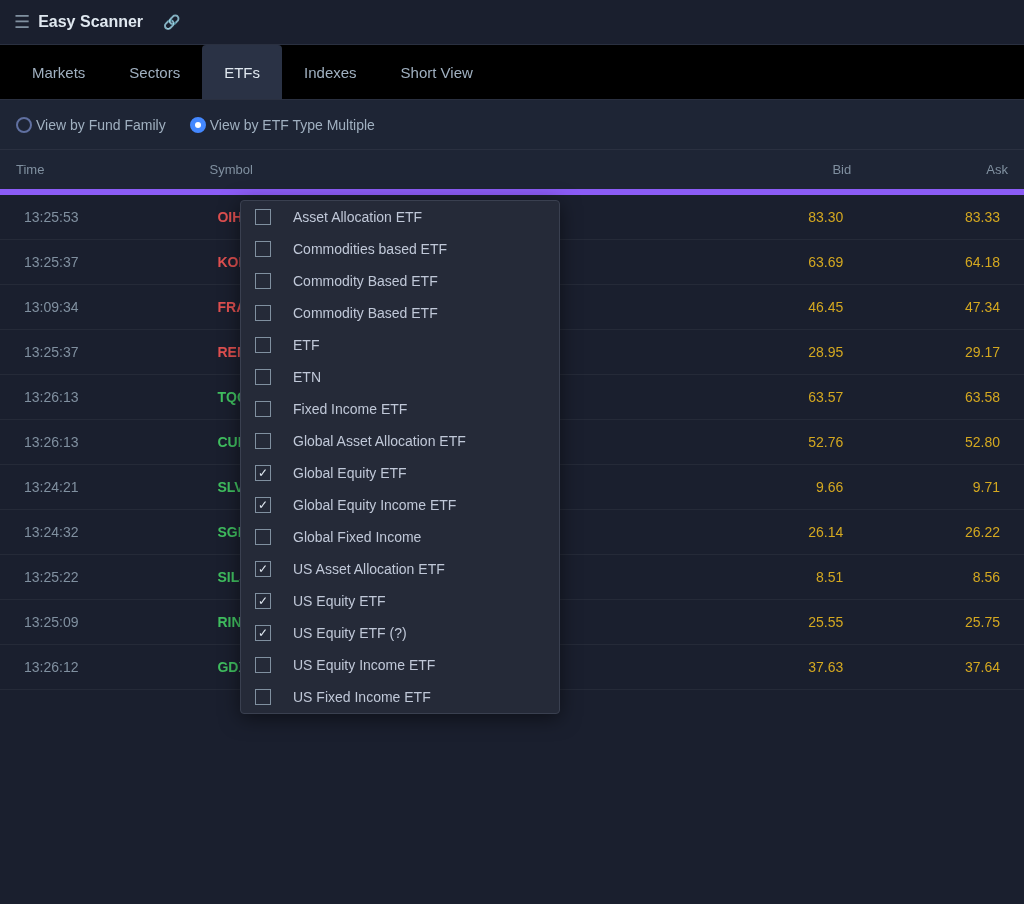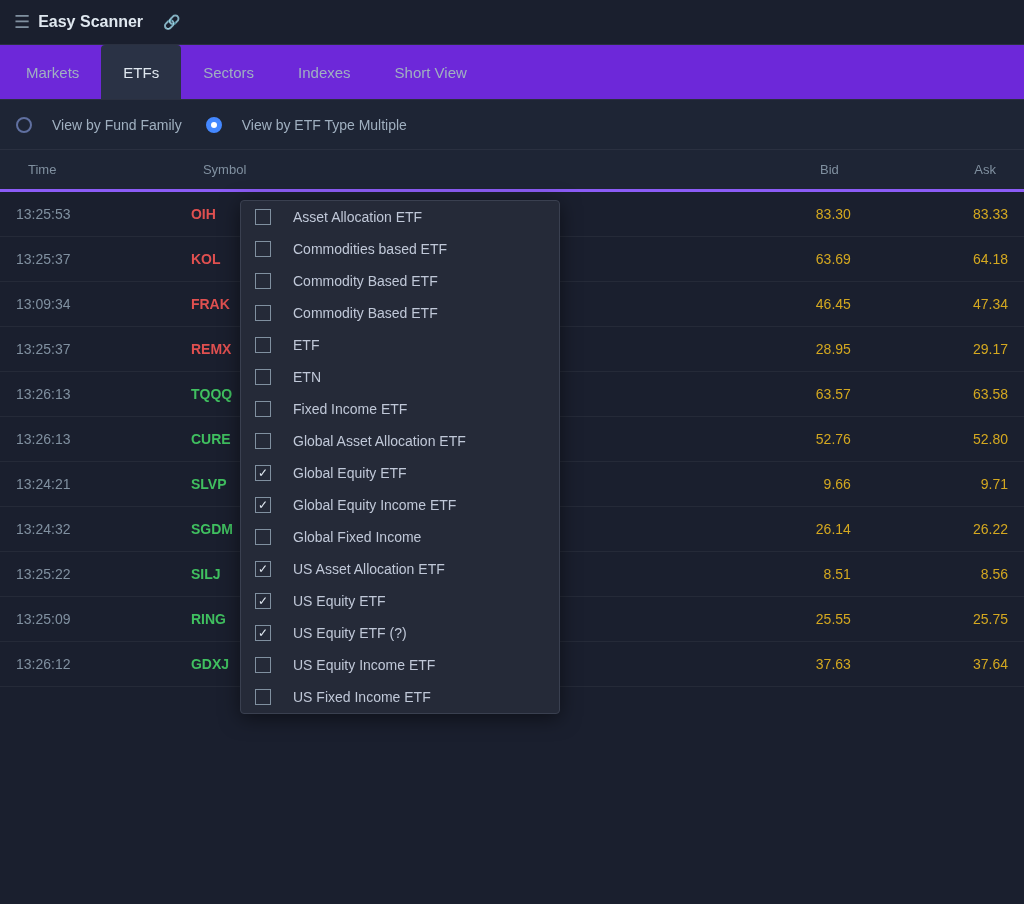--- a/index.html
+++ b/index.html
@@ -32,26 +32,26 @@
       font-weight: bold;
       margin-right: 20px;
     }
     .header-link-icon {
       color: #8090a0;
       font-size: 14px;
     }
 
     
     .nav-tabs {
-      background-color: #6d28d9;
+      background-color: #000000;
       display: flex;
       align-items: center;
       height: 55px;
       border-bottom: 1px solid #2a3040;
-      padding: 0 4px;
+      padding: 0 10px;
     }
     .nav-tab {
       height: 100%;
       display: flex;
       align-items: center;
       padding: 0 22px;
       font-size: 15px;
       color: #a0b0c0;
       cursor: pointer;
       border: none;
@@ -69,21 +69,21 @@
       display: flex;
       align-items: center;
       padding: 12px 16px;
       gap: 24px;
       border-bottom: 1px solid #2a3040;
       height: 50px;
     }
     .radio-option {
       display: flex;
       align-items: center;
-      gap: 20px;
+      gap: 4px;
       cursor: pointer;
       font-size: 14px;
       color: #a0b0c0;
     }
     .radio-circle {
       width: 16px;
       height: 16px;
       border-radius: 50%;
       border: 2px solid #6070a0;
       background: transparent;
@@ -111,35 +111,35 @@
 
     
     .data-table {
       width: 100%;
       border-collapse: collapse;
     }
     .table-header-row {
       background-color: #1e2535;
     }
     .table-header-row th {
-      padding: 12px 28px;
+      padding: 12px 16px;
       text-align: left;
       font-size: 13px;
       color: #8090a0;
       font-weight: normal;
-      border-bottom: 3px solid #8b5cf6;
+      border-bottom: 6px solid #8b5cf6;
     }
     .table-header-row th.right {
       text-align: right;
     }
     .table-row {
       border-bottom: 1px solid #252a38;
     }
     .table-row td {
-      padding: 14px 16px;
+      padding: 14px 24px;
       font-size: 14px;
       color: #8090a0;
     }
     .table-row td.symbol-red {
       color: #e05050;
       font-weight: bold;
     }
     .table-row td.symbol-green {
       color: #40c060;
       font-weight: bold;
@@ -194,22 +194,22 @@
 <body>
 
 <div class="header">
   <span class="header-icon">☰</span>
   <span class="header-title">Easy Scanner</span>
   <span class="header-link-icon">🔗</span>
 </div>
 
 <div class="nav-tabs">
   <button class="nav-tab">Markets</button>
+  <button class="nav-tab">Sectors</button>
   <button class="nav-tab active">ETFs</button>
-  <button class="nav-tab">Sectors</button>
   <button class="nav-tab">Indexes</button>
   <button class="nav-tab">Short View</button>
 </div>
 
 <div class="view-selector">
   <div class="radio-option">
     <div class="radio-circle"></div>
     <span>View by Fund Family</span>
   </div>
   <div class="radio-option">

